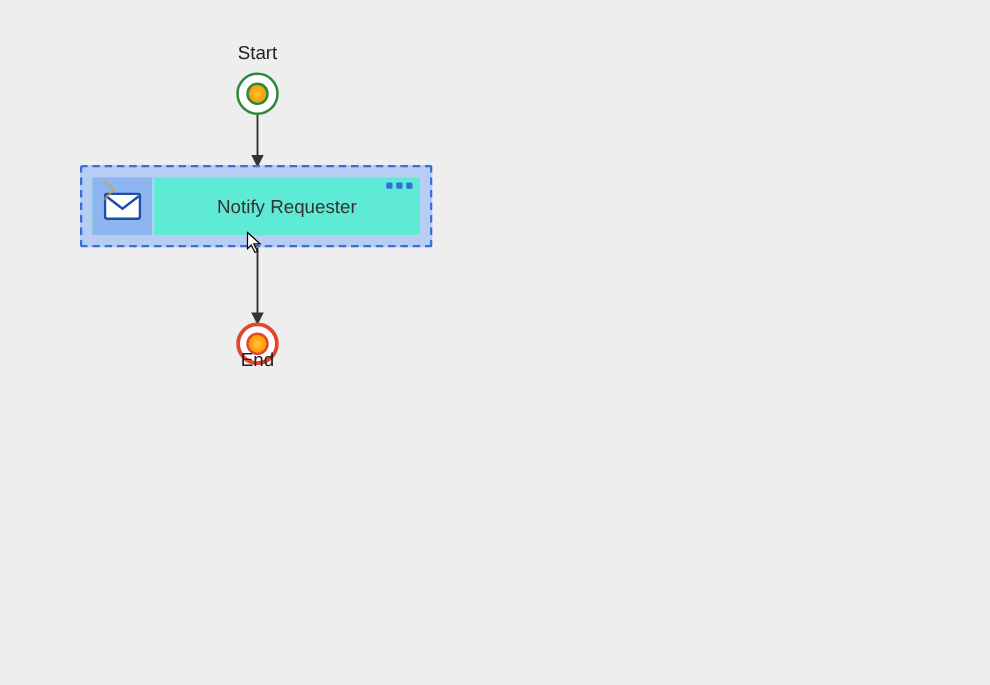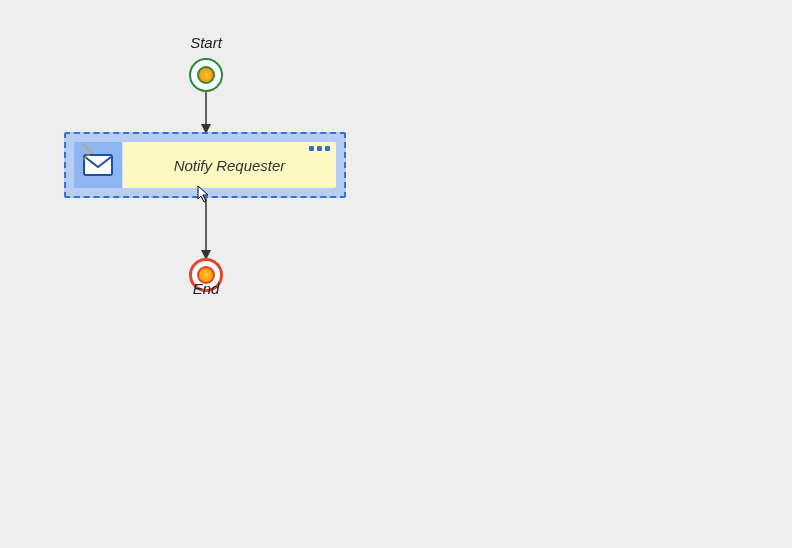--- a/index.html
+++ b/index.html
@@ -1,31 +1,31 @@
 <!DOCTYPE html>
 <html><head>
 <meta charset="utf-8">
 <style>
   html,body{margin:0;padding:0;width:792px;height:548px;background:#eeeeee;font-family:Arial,Helvetica,sans-serif;color:#222;overflow:hidden;}
-  .canvas{position:relative;width:792px;height:520px;font-style:italic;}
+  .canvas{position:relative;width:792px;height:520px;}
 
   
   .node-label{position:absolute;font-size:15px;text-align:center;}
 
   
   .start-event{position:absolute;left:189px;top:58px;width:34px;height:34px;border:2px solid #2a8a3a;border-radius:50%;background:#fff;box-sizing:border-box;display:flex;align-items:center;justify-content:center;cursor:pointer;}
   .start-event .inner{width:18px;height:18px;border-radius:50%;background:radial-gradient(circle at 50% 50%,#ffc33a 0%,#ff9a00 70%);border:2px solid #2a8a3a;box-sizing:border-box;}
 
   
   .end-event{position:absolute;left:189px;top:258px;width:34px;height:34px;border:3px solid #e2452e;border-radius:50%;background:#fff;box-sizing:border-box;display:flex;align-items:center;justify-content:center;cursor:pointer;}
   .end-event .inner{width:18px;height:18px;border-radius:50%;background:radial-gradient(circle at 50% 50%,#ffc33a 0%,#ff9a00 70%);border:2px solid #e2452e;box-sizing:border-box;}
 
   
   .activity{position:absolute;left:64px;top:132px;width:282px;height:66px;box-sizing:border-box;border:2px dashed #3a6fd8;background:#b7cdf4;border-radius:2px;cursor:move;}
-  .activity .body{position:absolute;left:8px;top:8px;right:8px;bottom:8px;background:#fef9c3;border-radius:2px;display:flex;align-items:center;}
+  .activity .body{position:absolute;left:8px;top:8px;right:8px;bottom:8px;background:#5eead4;border-radius:2px;display:flex;align-items:center;}
   .activity .icon-box{width:48px;height:100%;background:#8db6f0;display:flex;align-items:center;justify-content:center;border-right:1px solid #cfe0fb;position:relative;}
   .activity .icon-box::before{content:"";position:absolute;left:4px;top:4px;width:10px;height:10px;border-top:2px solid #d8a22a;border-right:2px solid #d8a22a;transform:rotate(45deg);opacity:.55;}
   .activity .title{flex:1;text-align:center;font-size:15px;color:#333;}
   .activity .menu{position:absolute;right:14px;top:12px;display:flex;gap:3px;cursor:pointer;}
   .activity .menu span{width:5px;height:5px;background:#2f6fe0;border-radius:1px;display:block;}
 
   
   .arrow{position:absolute;}
   .arrow svg{overflow:visible;}
 

